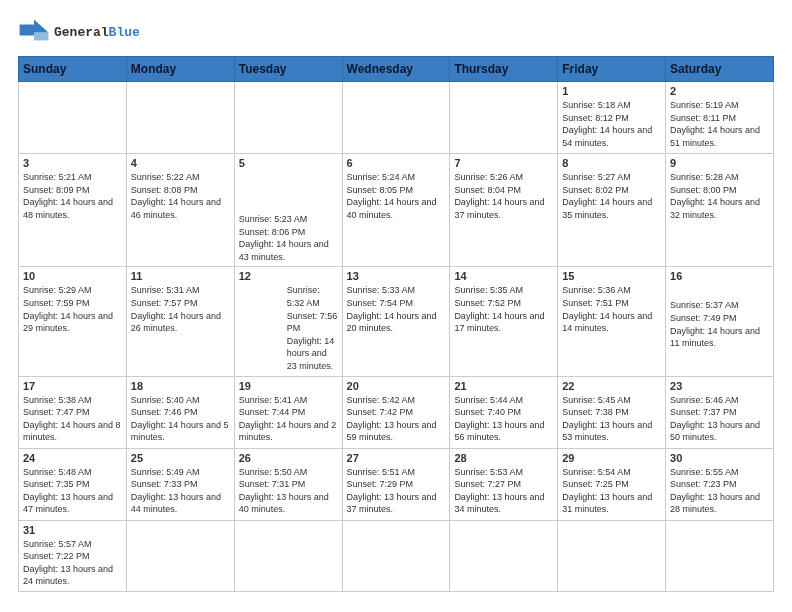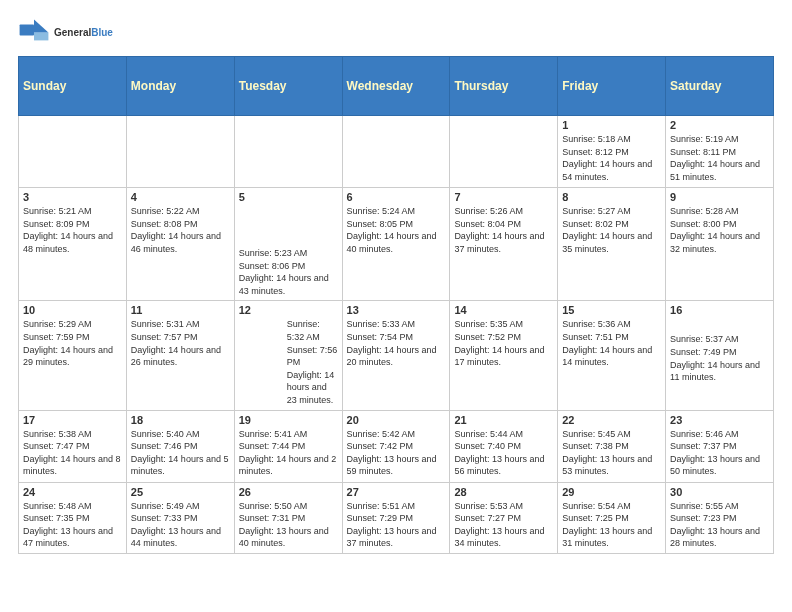--- a/index.html
+++ b/index.html
@@ -42,24 +42,24 @@
       font-size: 14px;
       color: #333;
     }
     .calendar {
       width: 100%;
       border-collapse: collapse;
       border: 1px solid #ccc;
     }
     .calendar th {
       background: #3a7cc1;
-      color: #fef9c3;
+      color: #0f172a;
       font-size: 12px;
       font-weight: bold;
-      padding: 22px 4px;
+      padding: 5px 4px;
       text-align: left;
       border: 1px solid #2e6aa8;
     }
     .calendar td {
       width: calc(100% / 7);
       vertical-align: top;
       border: 1px solid #ccc;
       padding: 3px 4px;
       font-size: 9.5px;
       color: #333;
@@ -92,21 +92,21 @@
 
 <div class="page">
   <div class="header-area">
     <div class="logo">
       <svg class="logo-icon" viewBox="0 0 40 35" xmlns="http://www.w3.org/2000/svg">
         <rect x="2" y="8" width="18" height="14" rx="1" fill="#3a7cc1"></rect>
         <polygon points="20,2 38,18 20,18" fill="#3a7cc1"></polygon>
         <polygon points="20,18 38,18 38,28 20,28" fill="#5a9fd4" opacity="0.7"></polygon>
       </svg>
       <div>
-        <div style="font-size:10px;font-weight:bold;color:#333;">General<span style="color:#3a7cc1;">Blue</span></div>
+        <div style="font-size:13px;font-weight:bold;color:#333;font-family:Liberation Mono, monospace;">General<span style="color:#3a7cc1;">Blue</span></div>
       </div>
     </div>
     <div class="title-area">
       <div class="main-title"></div>
       <div class="subtitle"></div>
     </div>
   </div>
 
   <table class="calendar">
     <thead>
@@ -309,15 +309,29 @@
 Sunset: 7:25 PM
 Daylight: 13 hours and 31 minutes.</div>
           </td>
           <td>
             <span class="day-num">30</span>
             <div class="day-info" style="white-space: pre-line;">Sunrise: 5:55 AM
 Sunset: 7:23 PM
 Daylight: 13 hours and 28 minutes.</div>
           </td>
         </tr>
+        <tr class="last-row">
+          <td>
+            <span class="day-num">31</span>
+            <div class="day-info" style="white-space: pre-line;">Sunrise: 5:57 AM
+Sunset: 7:22 PM
+Daylight: 13 hours and 24 minutes.</div>
+          </td>
+          <td class="empty-cell"></td>
+          <td class="empty-cell"></td>
+          <td class="empty-cell"></td>
+          <td class="empty-cell"></td>
+          <td class="empty-cell"></td>
+          <td class="empty-cell"></td>
+        </tr>
       </tbody>
   </table>
 </div>
 
 </body></html>

